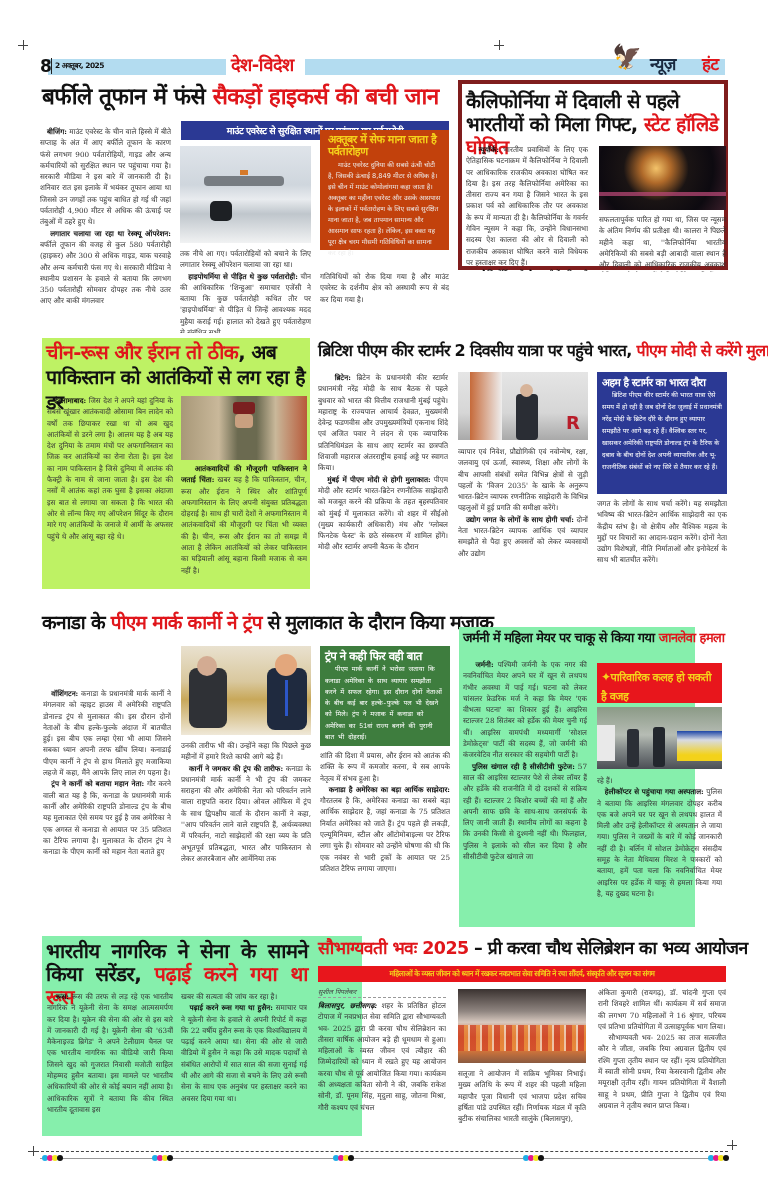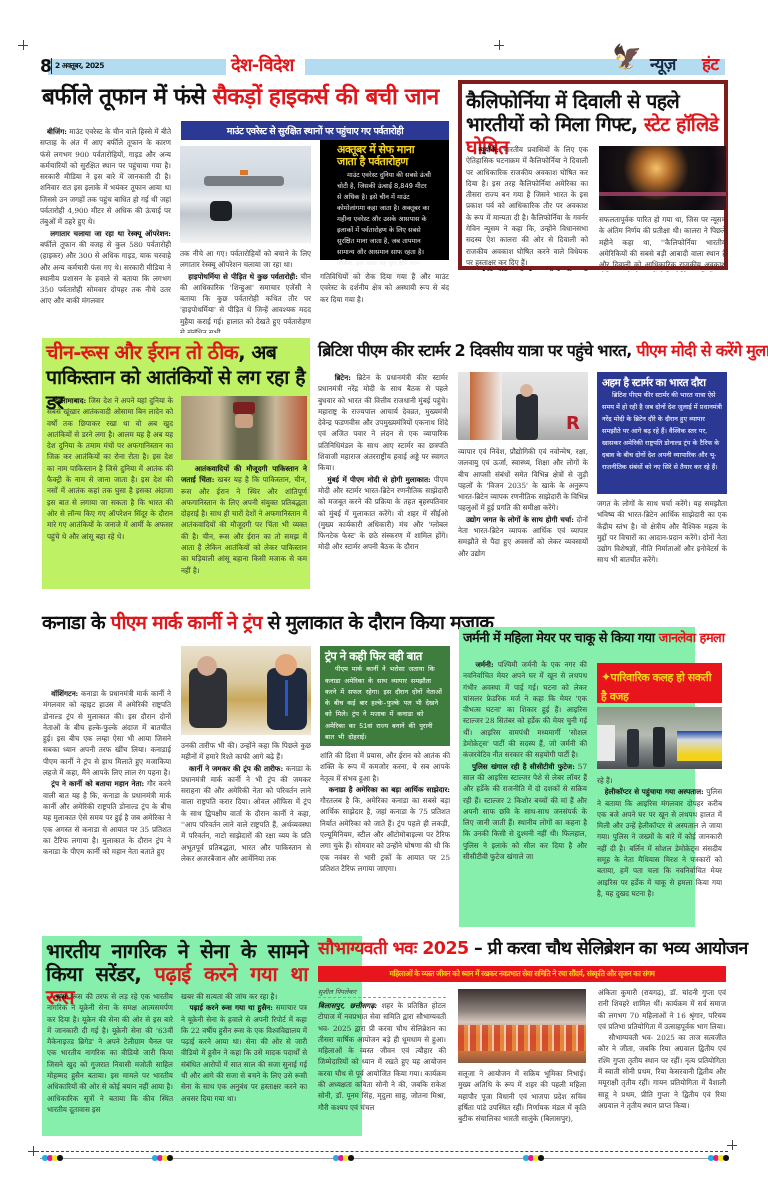--- a/index.html
+++ b/index.html
@@ -49,21 +49,21 @@
   <div class="abs hl" style="left:141px;top:43px;width:268px;height:19px;background:#2b3994;color:#fff;font-size:9.5px;text-align:center;line-height:19px">माउंट एवरेस्ट से सुरक्षित स्थानों पर पहुंचाए गए पर्वतारोही</div>
   <div class="abs photo" style="left:140px;top:68px;width:131px;height:97px;background:linear-gradient(180deg,#dfe4ea 0%,#cfd6dd 40%,#e9ecef 55%,#bfc6cc 70%,#f1f2f3 100%)">
     <div class="abs" style="left:24px;top:30px;width:80px;height:10px;background:#3a3f44;opacity:.6;border-radius:4px"></div>
     <div class="abs" style="left:30px;top:55px;width:22px;height:20px;background:#1d2024;border-radius:5px"></div>
     <div class="abs" style="left:60px;top:24px;width:8px;height:5px;background:#d67a2a"></div>
   </div>
   <div class="txt abs" style="left:140px;top:170px;width:131px;height:85px">
     <span>तक नीचे आ गए। पर्वतारोहियों को बचाने के लिए लगातार रेस्क्यू ऑपरेशन चलाया जा रहा था।</span><br>
     &nbsp;&nbsp;&nbsp;<b>हाइपोथर्मिया से पीड़ित थे कुछ पर्वतारोही:</b> <span>चीन की आधिकारिक 'शिन्हुआ' समाचार एजेंसी ने बताया कि कुछ पर्वतारोही कथित तौर पर 'हाइपोथर्मिया' से पीड़ित थे जिन्हें आवश्यक मदद मुहैया कराई गई। हालात को देखते हुए पर्वतारोहण से संबंधित सभी</span>
   </div>
-  <div class="abs" style="left:280px;top:62px;width:129px;height:120px;background:#000000;padding:4px 17px">
+  <div class="abs" style="left:280px;top:52px;width:129px;height:120px;background:#c2410c;padding:4px 8px">
     <div class="hl" style="color:#f5d21b;font-size:11px;line-height:12px">अक्तूबर में सेफ माना जाता है पर्वतारोहण</div>
     <div style="color:#eee;font-family:'DejaVu Sans',sans-serif;font-size:6.6px;line-height:11px;margin-top:2px;text-indent:10px">माउंट एवरेस्ट दुनिया की सबसे ऊंची चोटी है, जिसकी ऊंचाई 8,849 मीटर से अधिक है। इसे चीन में माउंट कोमोलांगमा कहा जाता है। अक्तूबर का महीना एवरेस्ट और उसके आसपास के इलाकों में पर्वतारोहण के लिए सबसे सुरक्षित माना जाता है, जब तापमान सामान्य और आसमान साफ रहता है। लेकिन, इस वक्त यह पूरा क्षेत्र चरम मौसमी गतिविधियों का सामना कर रहा है।</div>
   </div>
   <div class="txt abs" style="left:280px;top:193px;width:129px;height:40px">गतिविधियों को रोक दिया गया है और माउंट एवरेस्ट के दर्शनीय क्षेत्र को अस्थायी रूप से बंद कर दिया गया है।</div>
 </div>
 
 <div class="abs" style="left:458px;top:80px;width:270px;height:190px;border:4px solid #7f1d1d">
   <div class="hl" style="position:absolute;left:4px;top:6px;width:262px;font-size:19.5px;line-height:23px">
     <span>कैलिफोर्निया में दिवाली से पहले भारतीयों को मिला गिफ्ट,</span> <span class="red">स्टेट हॉलिडे घोषित</span>
   </div>

